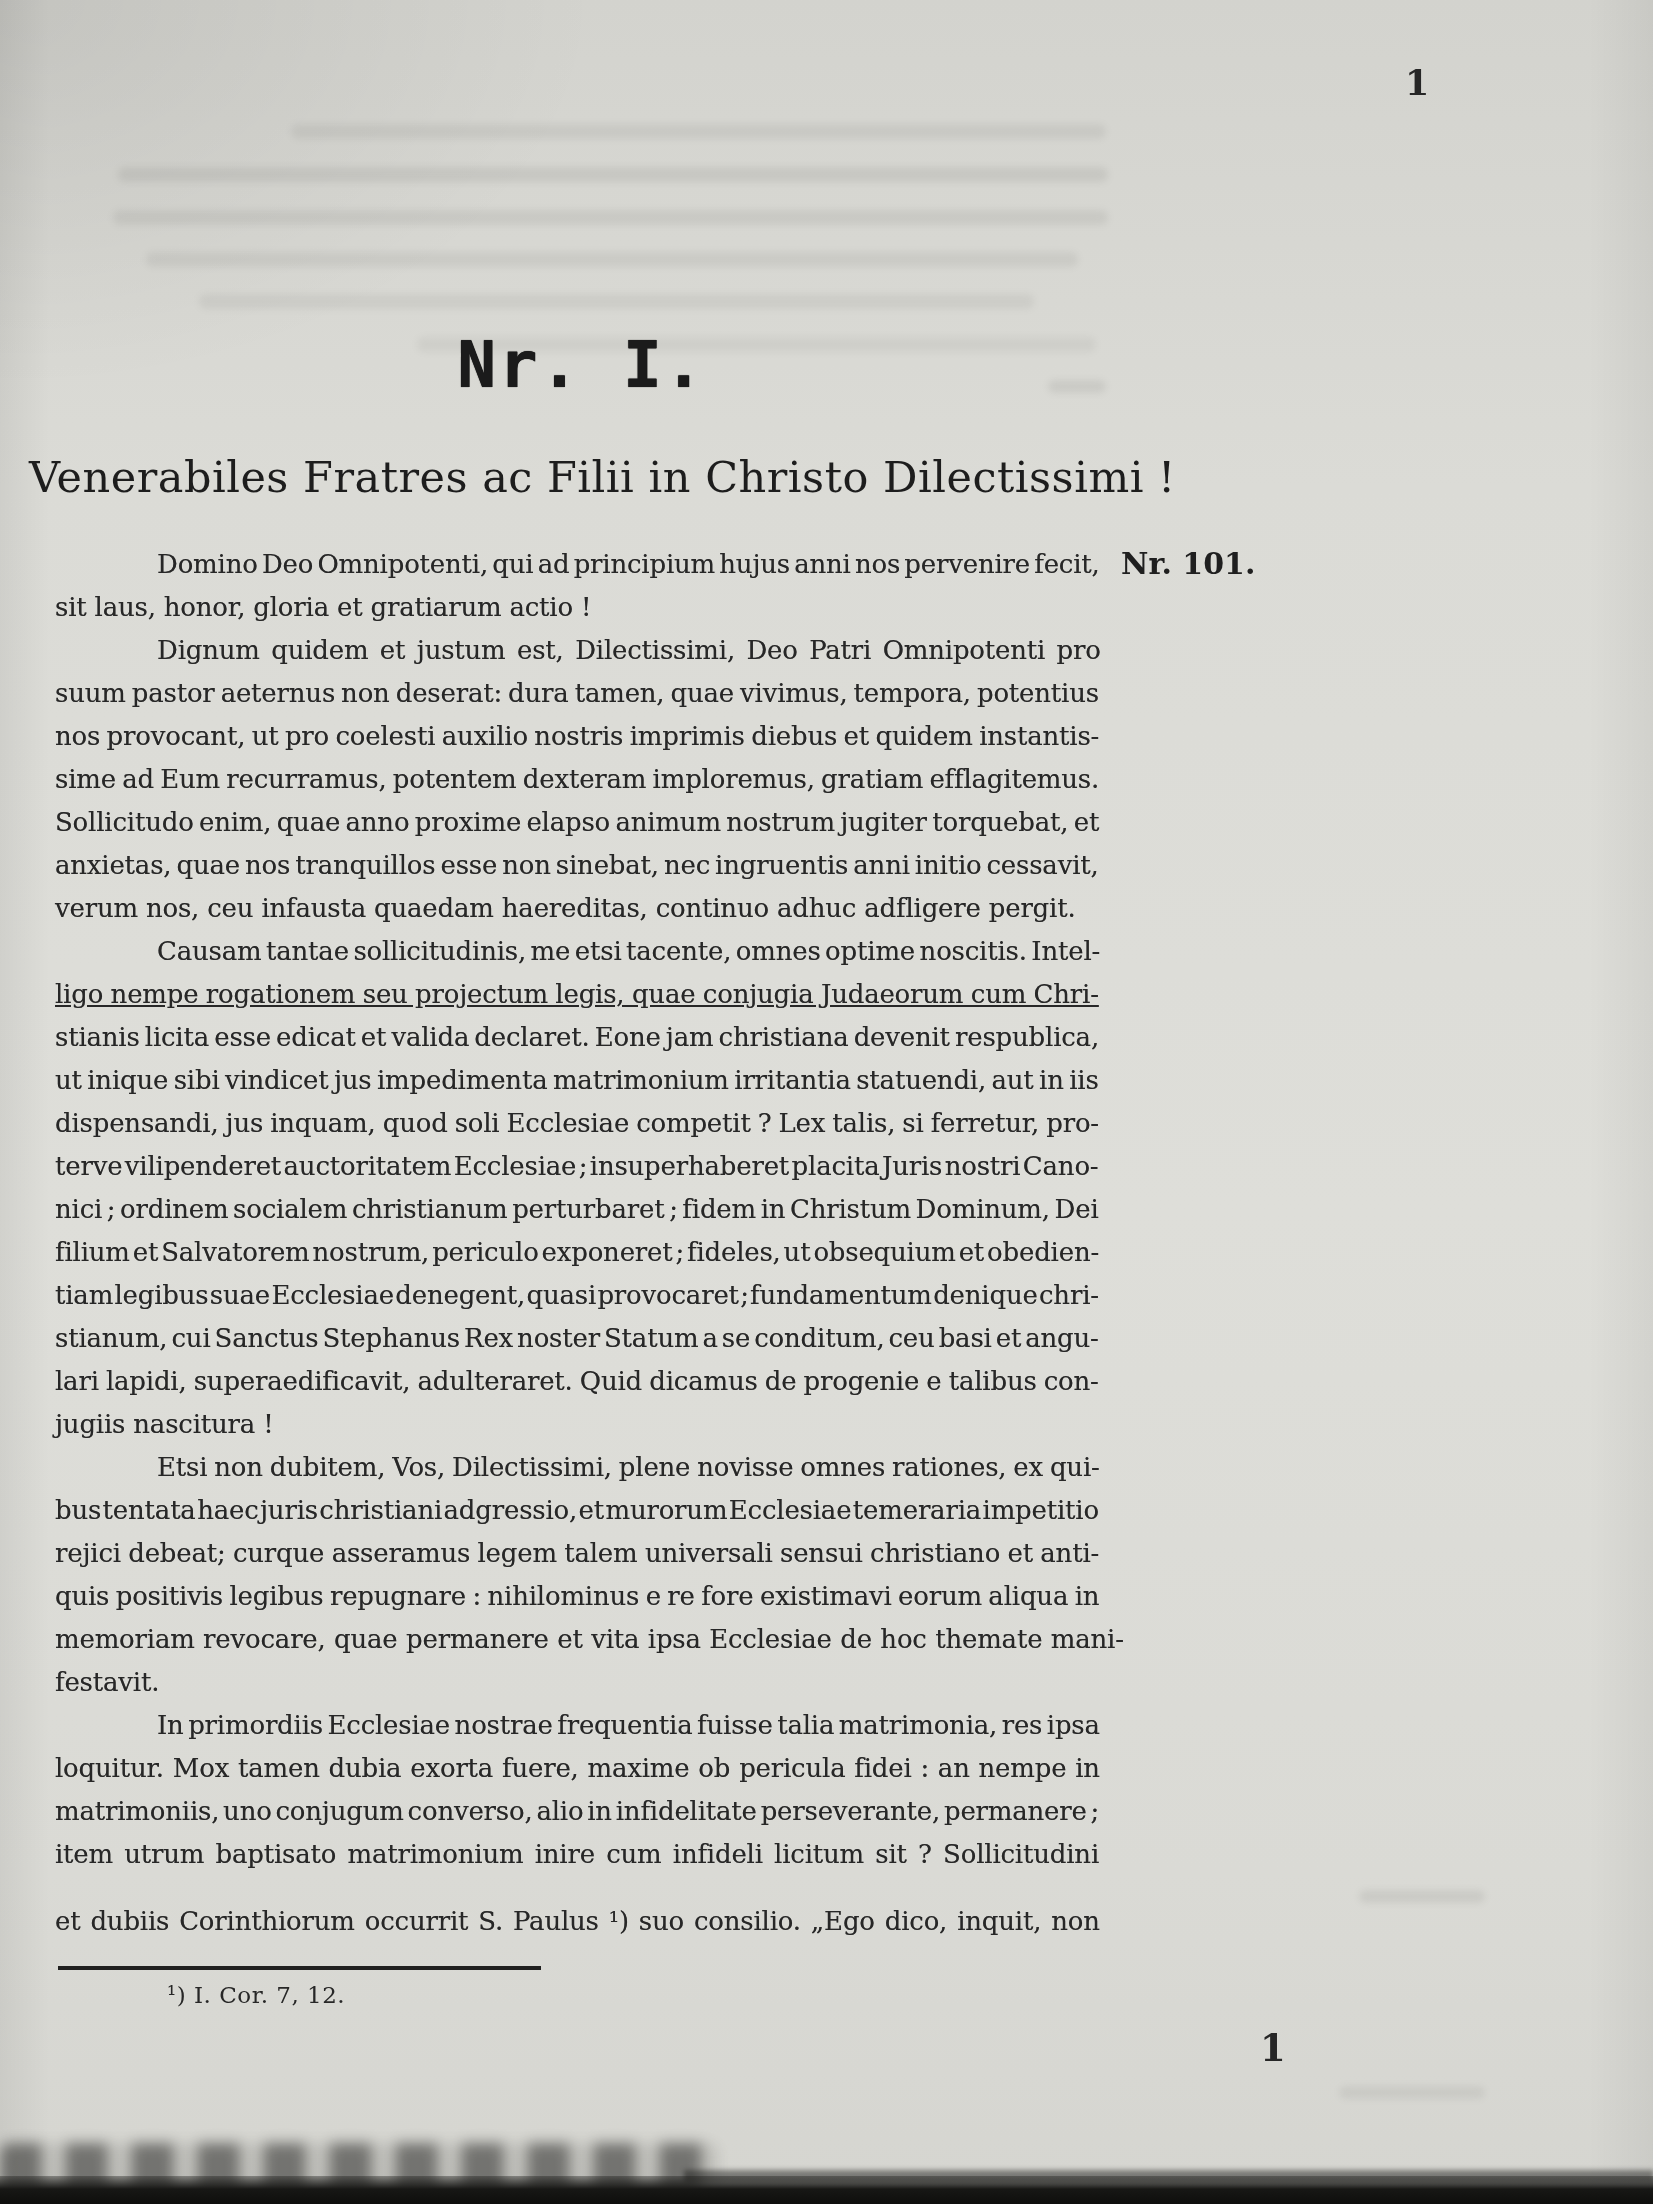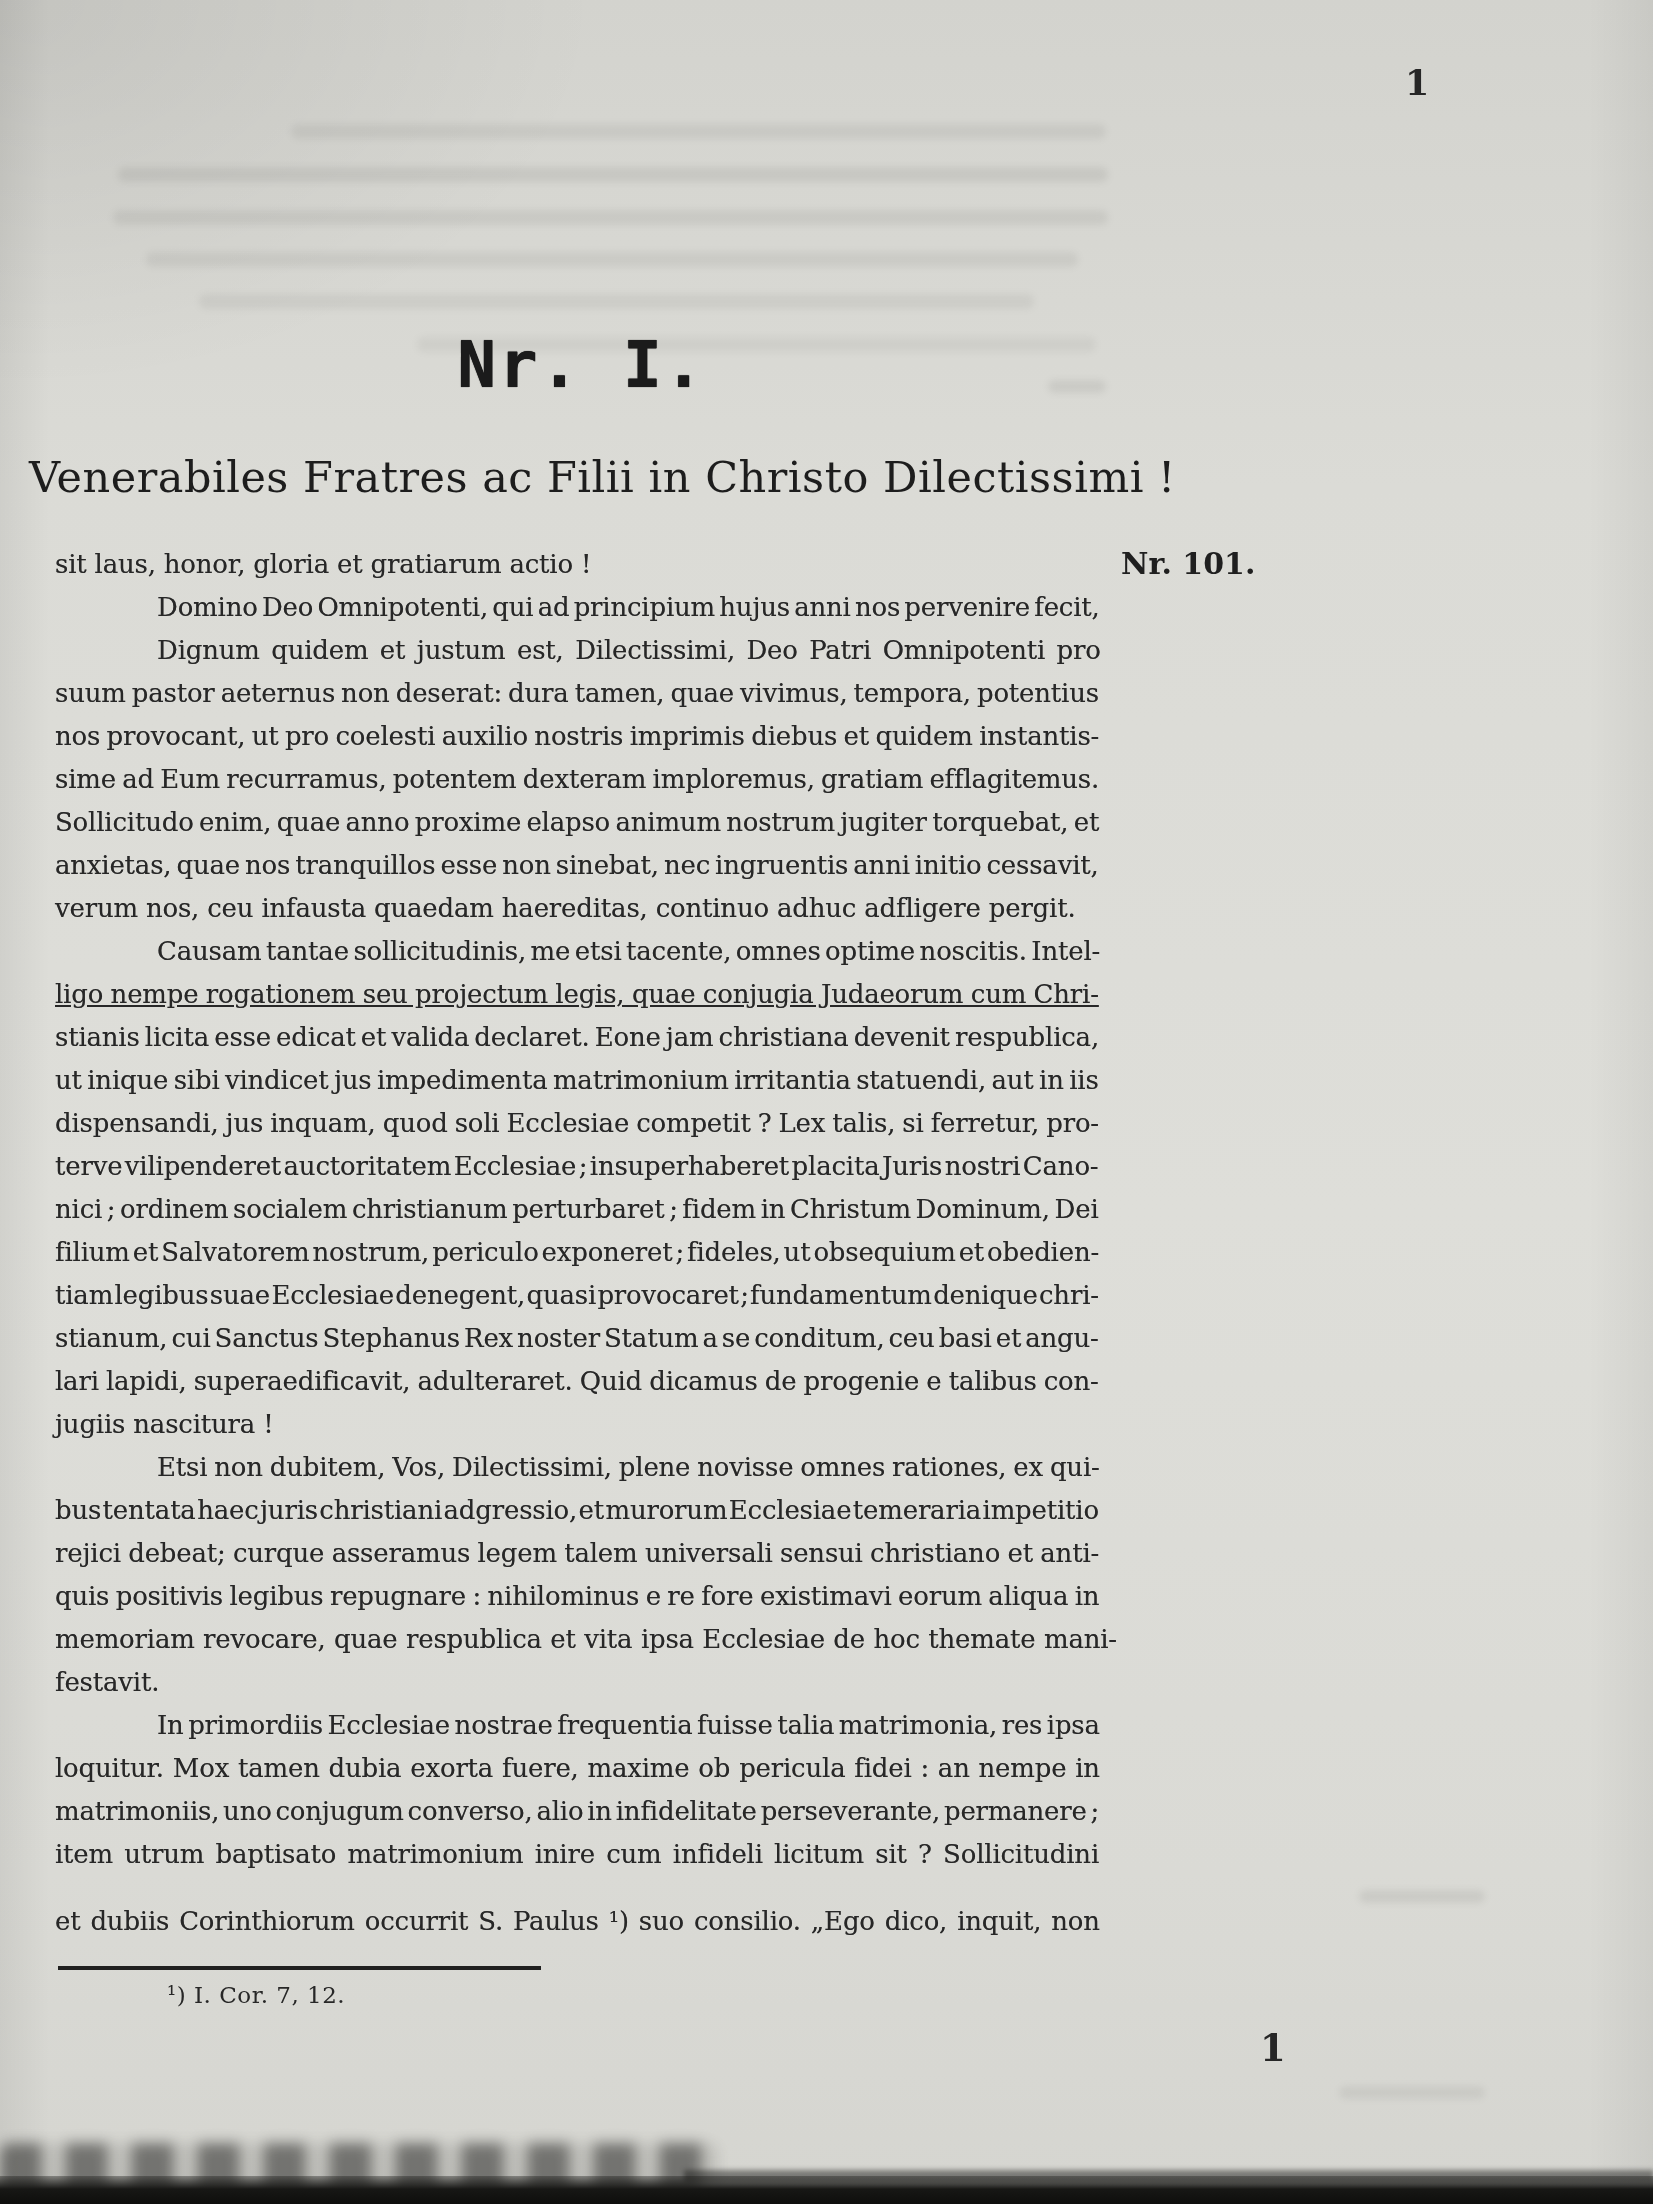--- a/index.html
+++ b/index.html
@@ -104,22 +104,22 @@
 
   <div class="pagenum-top">1</div>
 
   <div class="doc-title">Nr. I.</div>
 
   <div class="heading">Venerabiles Fratres ac Filii in Christo Dilectissimi !</div>
 
   <div class="margin-note">Nr. 101.</div>
 
   <div class="body-text" id="body-text">
+      <div class="line first" style="word-spacing: -3.8px;"><span class="line-inner">Domino Deo Omnipotenti, qui ad principium hujus anni nos pervenire fecit,</span></div>
       <div class="line"><span class="line-inner">sit laus, honor, gloria et gratiarum actio !</span></div>
-      <div class="line first" style="word-spacing: -3.8px;"><span class="line-inner">Domino Deo Omnipotenti, qui ad principium hujus anni nos pervenire fecit,</span></div>
       <div class="line first" style="word-spacing: 3.4px;"><span class="line-inner">Dignum quidem et justum est, Dilectissimi, Deo Patri Omnipotenti pro</span></div>
       <div class="line" style="word-spacing: -2px;"><span class="line-inner">suum pastor aeternus non deserat: dura tamen, quae vivimus, tempora, potentius</span></div>
       <div class="line" style="word-spacing: -1.6px;"><span class="line-inner">nos provocant, ut pro coelesti auxilio nostris imprimis diebus et quidem instantis-</span></div>
       <div class="line" style="word-spacing: -1.8px;"><span class="line-inner">sime ad Eum recurramus, potentem dexteram imploremus, gratiam efflagitemus.</span></div>
       <div class="line" style="word-spacing: -2.7px;"><span class="line-inner">Sollicitudo enim, quae anno proxime elapso animum nostrum jugiter torquebat, et</span></div>
       <div class="line" style="word-spacing: -3px;"><span class="line-inner">anxietas, quae nos tranquillos esse non sinebat, nec ingruentis anni initio cessavit,</span></div>
       <div class="line"><span class="line-inner">verum nos, ceu infausta quaedam haereditas, continuo adhuc adfligere pergit.</span></div>
       <div class="line first" style="word-spacing: -3.5px;"><span class="line-inner">Causam tantae sollicitudinis, me etsi tacente, omnes optime noscitis. Intel-</span></div>
       <div class="line" style="word-spacing: -0.6px; text-decoration: underline;"><span class="line-inner">ligo nempe rogationem seu projectum legis, quae conjugia Judaeorum cum Chri-</span></div>
       <div class="line" style="word-spacing: -2.9px;"><span class="line-inner">stianis licita esse edicat et valida declaret. Eone jam christiana devenit respublica,</span></div>
@@ -129,21 +129,21 @@
       <div class="line" style="word-spacing: -3.4px;"><span class="line-inner">nici ; ordinem socialem christianum perturbaret ; fidem in Christum Dominum, Dei</span></div>
       <div class="line" style="word-spacing: -5.1px;"><span class="line-inner">filium et Salvatorem nostrum, periculo exponeret ; fideles, ut obsequium et obedien-</span></div>
       <div class="line" style="word-spacing: -6.7px;"><span class="line-inner">tiam legibus suae Ecclesiae denegent, quasi provocaret ; fundamentum denique chri-</span></div>
       <div class="line" style="word-spacing: -4px;"><span class="line-inner">stianum, cui Sanctus Stephanus Rex noster Statum a se conditum, ceu basi et angu-</span></div>
       <div class="line" style="word-spacing: -0.9px;"><span class="line-inner">lari lapidi, superaedificavit, adulteraret. Quid dicamus de progenie e talibus con-</span></div>
       <div class="line"><span class="line-inner">jugiis nascitura !</span></div>
       <div class="line first" style="word-spacing: -1.1px;"><span class="line-inner">Etsi non dubitem, Vos, Dilectissimi, plene novisse omnes rationes, ex qui-</span></div>
       <div class="line" style="word-spacing: -6.6px;"><span class="line-inner">bus tentata haec juris christiani adgressio, et murorum Ecclesiae temeraria impetitio</span></div>
       <div class="line" style="word-spacing: -0.7px;"><span class="line-inner">rejici debeat; curque asseramus legem talem universali sensui christiano et anti-</span></div>
       <div class="line" style="word-spacing: -1.6px;"><span class="line-inner">quis positivis legibus repugnare : nihilominus e re fore existimavi eorum aliqua in</span></div>
-      <div class="line" style="word-spacing: 0.4px;"><span class="line-inner">memoriam revocare, quae respublica et vita ipsa Ecclesiae de hoc themate mani-</span></div>
+      <div class="line" style="word-spacing: 0.4px;"><span class="line-inner">memoriam revocare, quae permanere et vita ipsa Ecclesiae de hoc themate mani-</span></div>
       <div class="line"><span class="line-inner">festavit.</span></div>
       <div class="line first" style="word-spacing: -3.5px;"><span class="line-inner">In primordiis Ecclesiae nostrae frequentia fuisse talia matrimonia, res ipsa</span></div>
       <div class="line" style="word-spacing: 0.8px;"><span class="line-inner">loquitur. Mox tamen dubia exorta fuere, maxime ob pericula fidei : an nempe in</span></div>
       <div class="line" style="word-spacing: -4.2px;"><span class="line-inner">matrimoniis, uno conjugum converso, alio in infidelitate perseverante, permanere ;</span></div>
       <div class="line" style="word-spacing: 3.2px;"><span class="line-inner">item utrum baptisato matrimonium inire cum infideli licitum sit ? Sollicitudini</span></div>
       <div class="line" style="word-spacing: 1.9px; margin-top: 24px;"><span class="line-inner">et dubiis Corinthiorum occurrit S. Paulus ¹) suo consilio. „Ego dico, inquit, non</span></div>
     </div>
 
   <div class="footnote-rule"></div>
   <div class="footnote">¹) I. Cor. 7, 12.</div>

